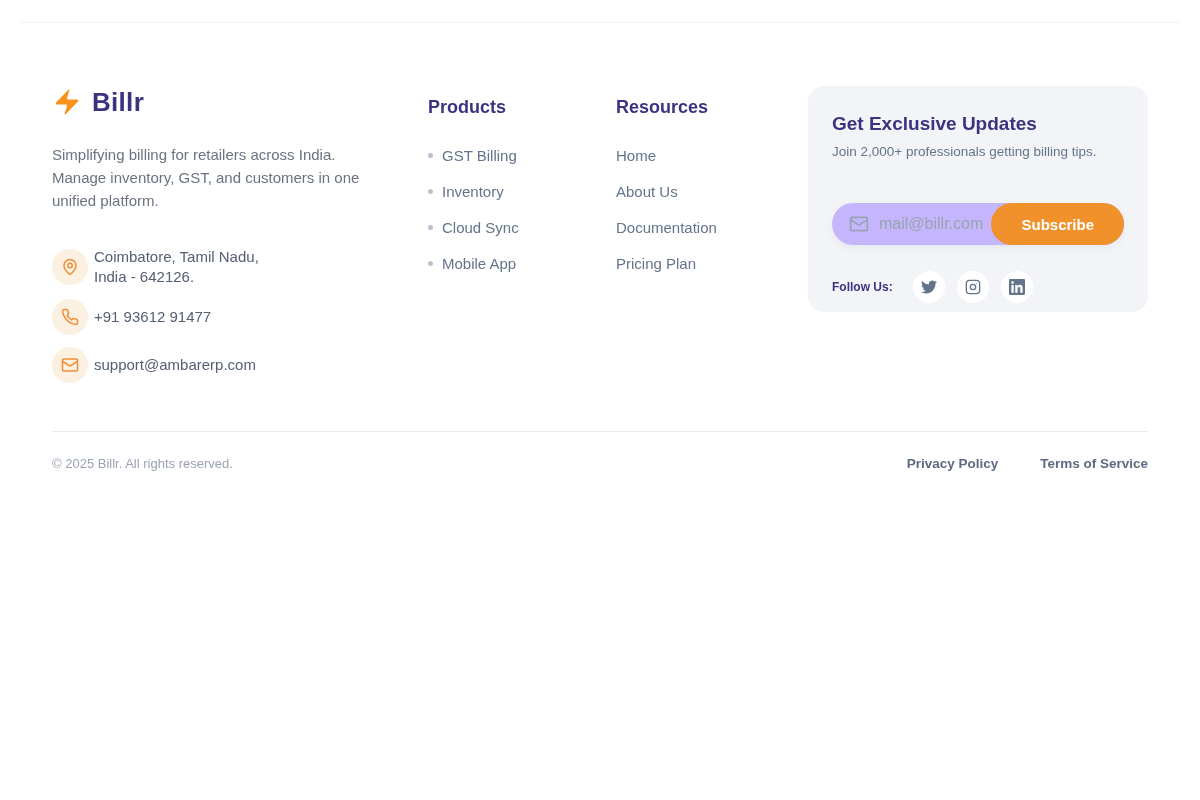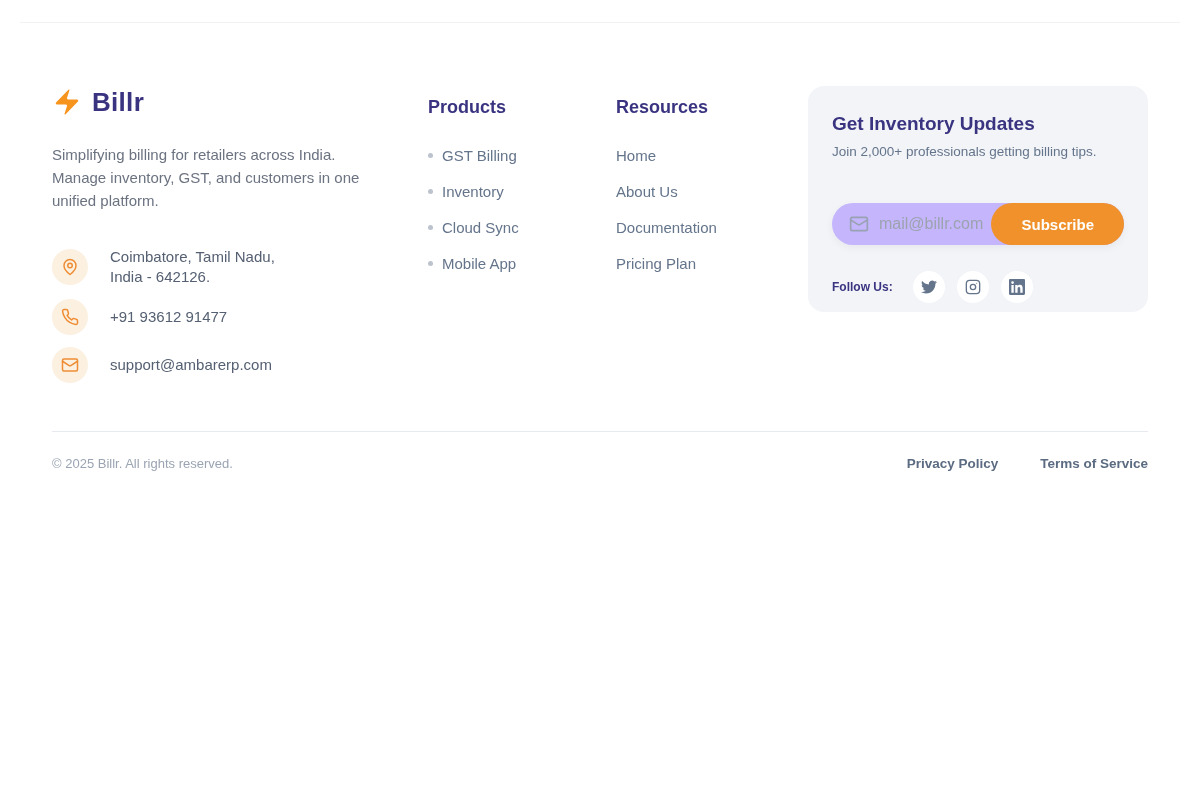--- a/index.html
+++ b/index.html
@@ -30,21 +30,21 @@
     font-size: 26px; font-weight: bold; color: #3A3480; letter-spacing: 0.3px;
   }
   .brand-desc {
     margin-top: 25px;
     font-size: 15px; line-height: 23px;
     color: #6B7280;
     max-width: 315px;
   }
   .contact-list { margin-top: 35px; }
   .contact-item {
-    display: flex; align-items: center; gap: 22px;
+    display: flex; align-items: center; gap: 6px;
     margin-bottom: 12px; min-height: 36px;
   }
   .contact-icon {
     width: 36px; height: 36px; border-radius: 50%;
     background: #FCF0E1;
     display: flex; align-items: center; justify-content: center;
     flex: 0 0 36px;
     color: #EE8D35;
   }
   .contact-text {
@@ -197,21 +197,21 @@
       <h3 class="col-title">Resources</h3>
       <ul class="link-list">
         <li>Home</li>
         <li>About Us</li>
         <li>Documentation</li>
         <li>Pricing Plan</li>
       </ul>
     </div>
 
     <div class="news-card">
-      <div class="news-title">Get Inventory Updates</div>
+      <div class="news-title">Get Exclusive Updates</div>
       <div class="news-sub">Join 2,000+ professionals getting billing tips.</div>
 
       <div class="subscribe-pill">
         <span class="mail-icon">
           <svg width="20" height="20" viewBox="0 0 24 24" fill="none" stroke="currentColor" stroke-width="2" stroke-linecap="round" stroke-linejoin="round">
             <rect x="2" y="4" width="20" height="16" rx="2"></rect>
               <path d="m22 7-8.97 5.7a1.94 1.94 0 0 1-2.06 0L2 7"></path>
           </svg>
         </span>
         <input class="email-input" type="text" placeholder="mail@billr.com" style="">

